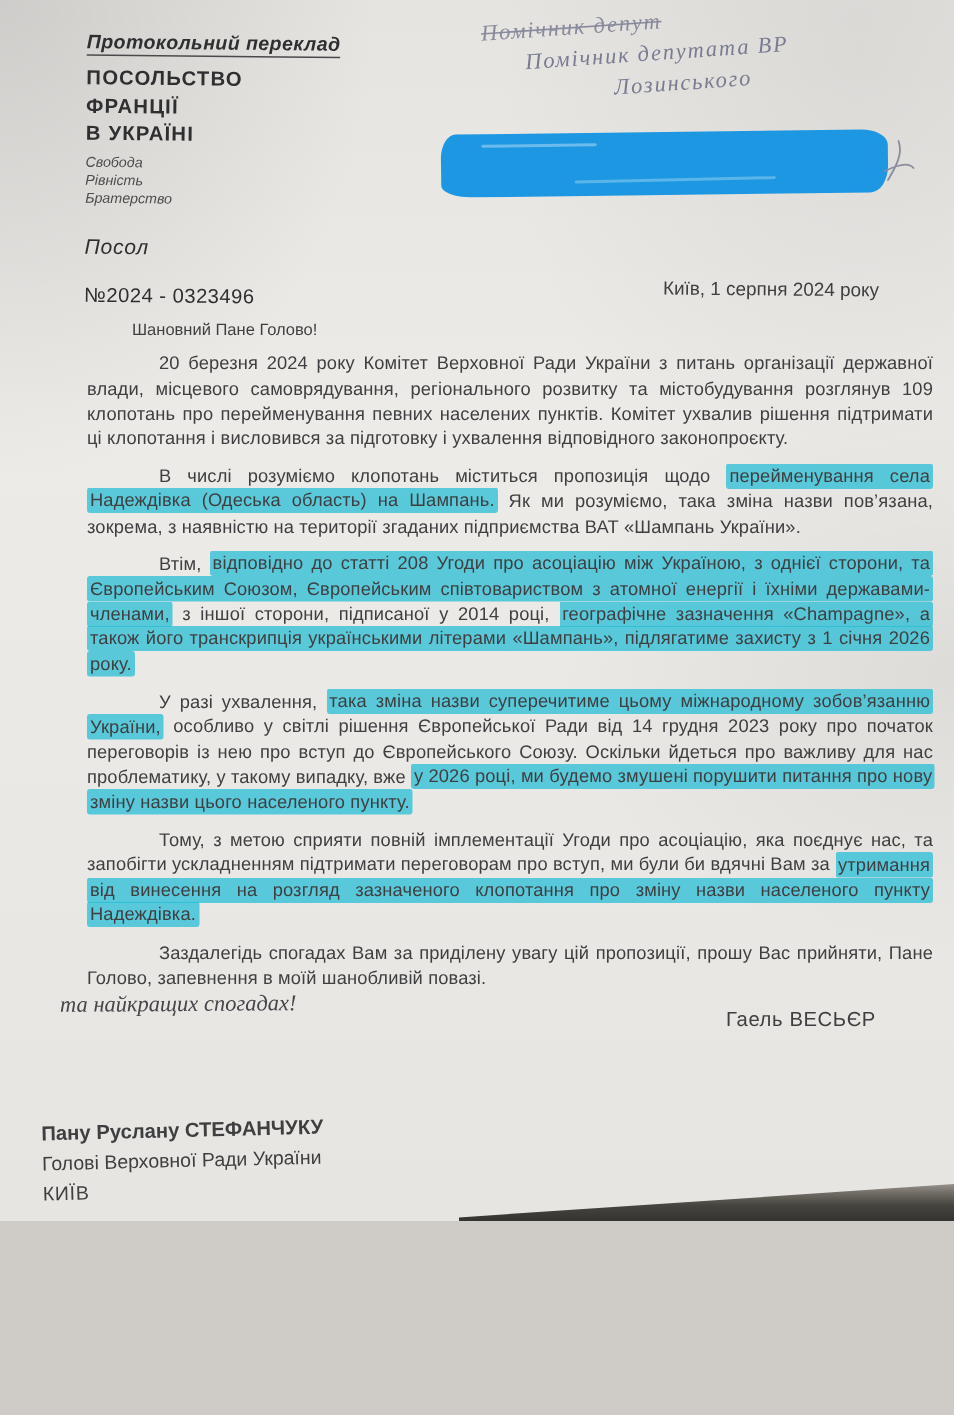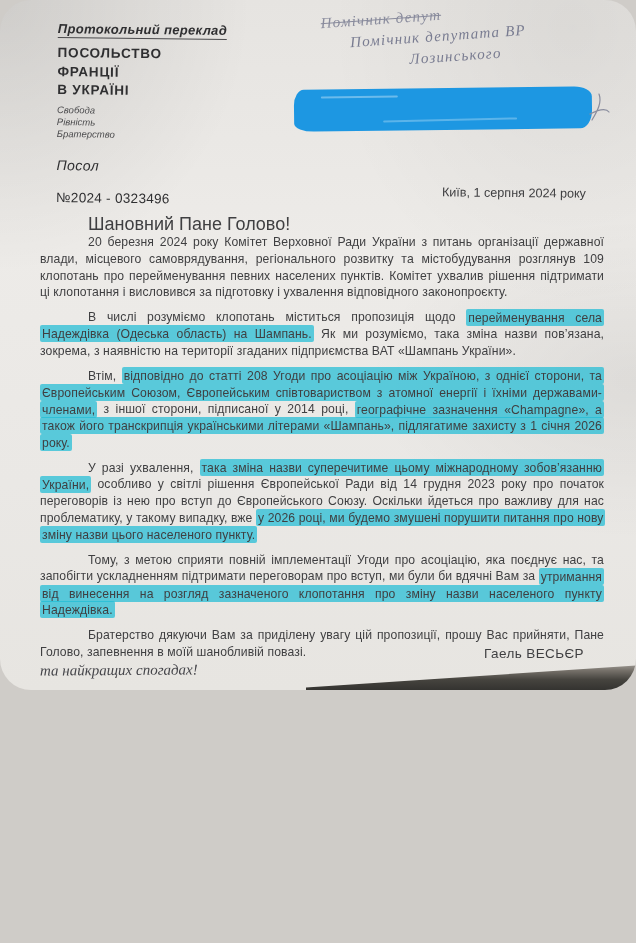--- a/index.html
+++ b/index.html
@@ -1,24 +1,23 @@
 <!DOCTYPE html>
 <html><head>
 <meta charset="utf-8">
 <style>
   html,body{margin:0;padding:0;background:#cfccc8;}
   .sheet{
-    position:relative;width:636px;height:690px;overflow:hidden;
+    position:relative;width:636px;height:814px;overflow:hidden;
     font-family:"Liberation Sans",sans-serif;color:#3f3f41;
     background:
       radial-gradient(ellipse at 0% 0%, rgba(0,0,0,0.10), transparent 28%),
       radial-gradient(ellipse at 90% 4%, rgba(0,0,0,0.05), transparent 30%),
       radial-gradient(ellipse at 100% 55%, rgba(0,0,0,0.06), transparent 30%),
       linear-gradient(180deg,#e6e4e1 0%,#edebe8 35%,#eae8e5 70%,#e7e5e1 100%);
-    border-radius: 31px;
   }
   .letterhead{position:absolute;left:57px;top:20px;transform:rotate(0.6deg);color:#2f2f31;}
   .protocol{font-size:13px;font-weight:bold;font-style:italic;letter-spacing:.3px;
     border-bottom:1.5px solid #4a4a4c;padding-bottom:1px;display:inline-block;}
   .embassy{margin-top:6px;font-weight:bold;font-size:13.5px;line-height:18.5px;letter-spacing:.8px;}
   .embassy span{display:block;}
   .motto{margin-top:4px;font-style:italic;font-size:9.5px;line-height:12px;color:#4c4c4e;}
   .motto span{display:block;}
   .posol{margin-top:17px;font-style:italic;font-size:14px;letter-spacing:.5px;}
   .refnum{margin-top:17px;font-size:13.5px;letter-spacing:.3px;}
@@ -30,29 +29,29 @@
   .hw3{margin-left:86px;}
   .redaction{position:absolute;left:294px;top:88px;width:298px;height:42px;
     background:#1d97e2;transform:rotate(-0.7deg);
     border-radius:10px 18px 12px 20px / 16px 10px 18px 8px;}
   .redaction::before{content:"";position:absolute;left:9%;top:7px;width:26%;height:2px;
     background:rgba(255,255,255,.35);border-radius:2px;}
   .redaction::after{content:"";position:absolute;left:30%;bottom:9px;width:45%;height:2px;
     background:rgba(255,255,255,.28);border-radius:2px;transform:rotate(-.6deg);}
   .pen-mark{position:absolute;left:586px;top:90px;}
   .dateline{position:absolute;right:50px;top:186px;font-size:12.6px;transform:rotate(.5deg);}
-  .salutation{position:absolute;left:88px;top:214px;font-size:18px;}
-  .body{position:absolute;left:40px;top:234px;width:564px;font-size:12.2px;
+  .salutation{position:absolute;left:88px;top:214px;font-size:11px;}
+  .body{position:absolute;left:58px;top:234px;width:564px;font-size:12.2px;
     line-height:16.8px;text-align:justify;letter-spacing:.1px;}
   .para{margin:0 0 8px 0;text-indent:48px;}
   .hl{background:rgba(32,188,214,0.72);padding:1.5px 2px;border-radius:2px;
     box-decoration-break:clone;-webkit-box-decoration-break:clone;}
   .closing-note{position:absolute;left:40px;top:662px;font-family:"Liberation Serif",serif;
     font-style:italic;font-size:15px;color:#45454a;transform:rotate(-.4deg);}
-  .signature{position:absolute;right:52px;top:646px;font-size:13.5px;letter-spacing:.4px;}
+  .signature{position:absolute;right:52px;top:672px;font-size:13.5px;letter-spacing:.4px;}
   .recipient{position:absolute;left:28px;top:744px;transform:rotate(-1.4deg);line-height:20px;}
   .recipient .r1{font-weight:bold;font-size:13.5px;}
   .recipient .r2{font-size:13px;}
   .recipient .r3{font-size:13px;letter-spacing:.5px;}
   .copies{position:absolute;left:24px;top:812px;width:588px;transform:rotate(-1.8deg);
     font-size:12.3px;line-height:18.4px;}
   .copies .label{font-style:italic;font-family:"Liberation Serif",serif;font-size:13px;}
   .copies .item{text-align:justify;}
   .table-edge{position:absolute;right:0;bottom:0;width:330px;height:30px;
     background:linear-gradient(180deg,#b9b5b0 0%,#76716a 35%,#46443f 65%,#343330 100%);
@@ -92,21 +91,21 @@
 
   <div class="dateline">Київ, 1 серпня 2024 року</div>
   <div class="salutation">Шановний Пане Голово!</div>
 
   <div class="body">
       <p class="para"><span>20 березня 2024 року Комітет Верховної Ради України з питань організації державної влади, місцевого самоврядування, регіонального розвитку та містобудування розглянув 109 клопотань про перейменування певних населених пунктів. Комітет ухвалив рішення підтримати ці клопотання і висловився за підготовку і ухвалення відповідного законопроєкту.</span></p>
       <p class="para"><span>В числі розуміємо клопотань міститься пропозиція щодо </span><span class="hl">перейменування села Надеждівка (Одеська область) на Шампань.</span><span> Як ми розуміємо, така зміна назви пов’язана, зокрема, з наявністю на території згаданих підприємства ВАТ «Шампань України».</span></p>
       <p class="para"><span>Втім, </span><span class="hl">відповідно до статті 208 Угоди про асоціацію між Україною, з однієї сторони, та Європейським Союзом, Європейським співтовариством з атомної енергії і їхніми державами-членами,</span><span> з іншої сторони, підписаної у 2014 році, </span><span class="hl">географічне зазначення «Champagne», а також його транскрипція українськими літерами «Шампань», підлягатиме захисту з 1 січня 2026 року.</span></p>
       <p class="para"><span>У разі ухвалення, </span><span class="hl">така зміна назви суперечитиме цьому міжнародному зобов’язанню України,</span><span> особливо у світлі рішення Європейської Ради від 14 грудня 2023 року про початок переговорів із нею про вступ до Європейського Союзу. Оскільки йдеться про важливу для нас проблематику, у такому випадку, вже </span><span class="hl">у 2026 році, ми будемо змушені порушити питання про нову зміну назви цього населеного пункту.</span></p>
       <p class="para"><span>Тому, з метою сприяти повній імплементації Угоди про асоціацію, яка поєднує нас, та запобігти ускладненням підтримати переговорам про вступ, ми були би вдячні Вам за </span><span class="hl">утримання від винесення на розгляд зазначеного клопотання про зміну назви населеного пункту Надеждівка.</span></p>
-      <p class="para"><span>Братерство дякуючи Вам за приділену увагу цій пропозиції, прошу Вас прийняти, Пане Голово, запевнення в моїй шанобливій повазі.</span></p>
+      <p class="para"><span>Заздалегідь спогадах Вам за приділену увагу цій пропозиції, прошу Вас прийняти, Пане Голово, запевнення в моїй шанобливій повазі.</span></p>
     </div>
 
   <div class="closing-note">та найкращих спогадах!</div>
   <div class="signature">Гаель ВЕСЬЄР</div>
 
   <div class="recipient">
     <div class="r1">Пану Руслану СТЕФАНЧУКУ</div>
     <div class="r2">Голові Верховної Ради України</div>
     <div class="r3">КИЇВ</div>
   </div>

